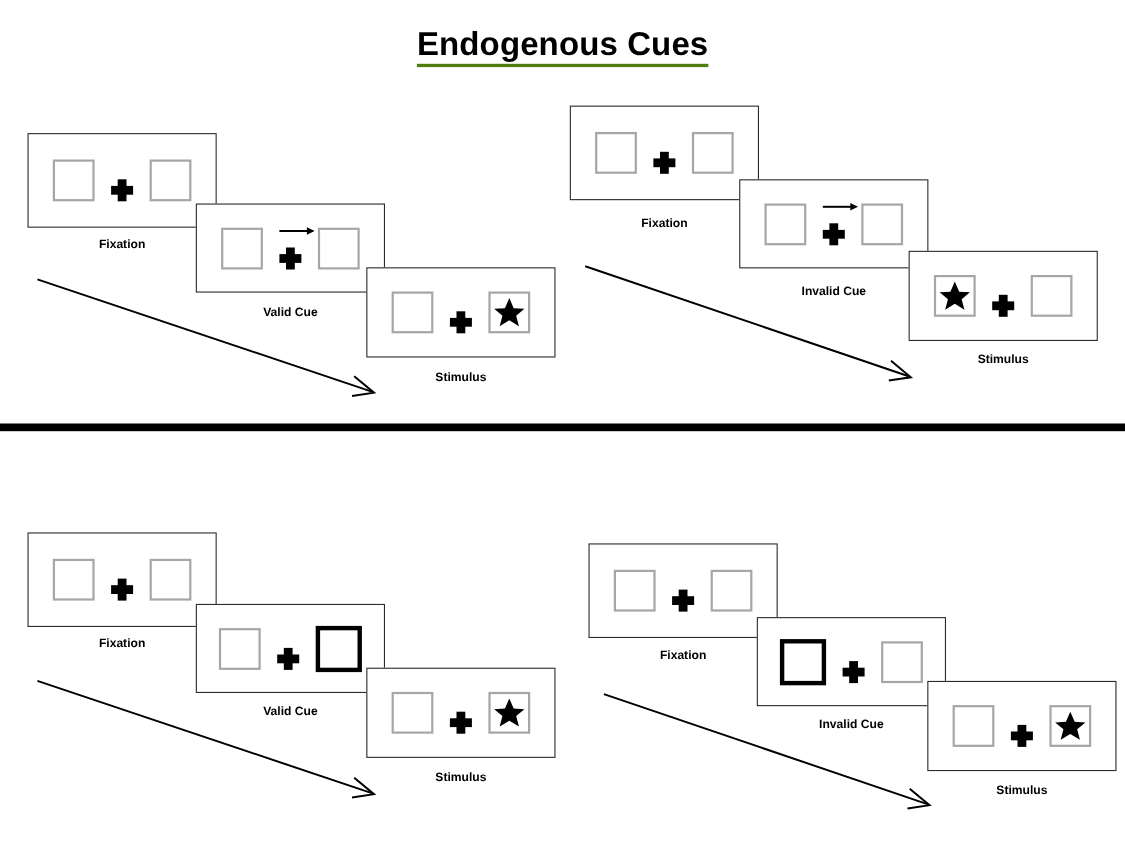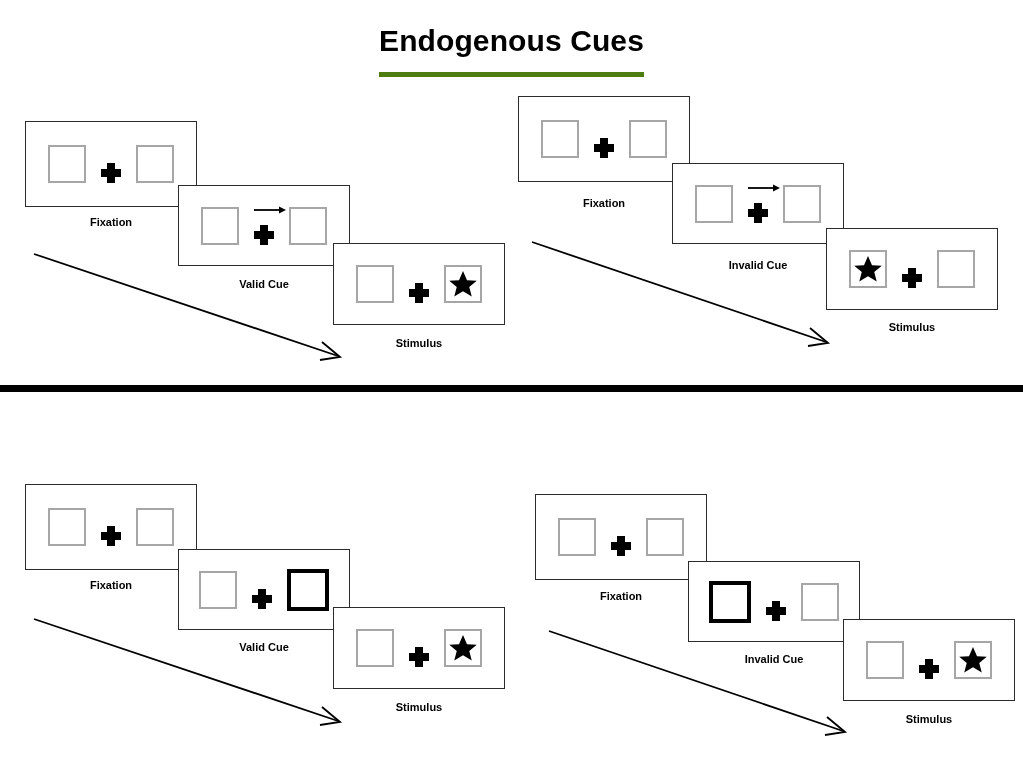--- a/index.html
+++ b/index.html
@@ -24,22 +24,22 @@
   .section-title {
     position: absolute;
     left: 0;
     width: 1023px;
     text-align: center;
     font-size: 30px;
     font-weight: bold;
     letter-spacing: 0.1px;
   }
   .section-title span {
-    border-bottom: 5px solid #4d7c0f;
-    padding-bottom: 15px;
+    border-bottom: 3px solid #4d7c0f;
+    padding-bottom: 1px;
   }
 
   
   .divider {
     position: absolute;
     left: 0;
     width: 1023px;
     height: 7px;
     background: #000000;
   }

